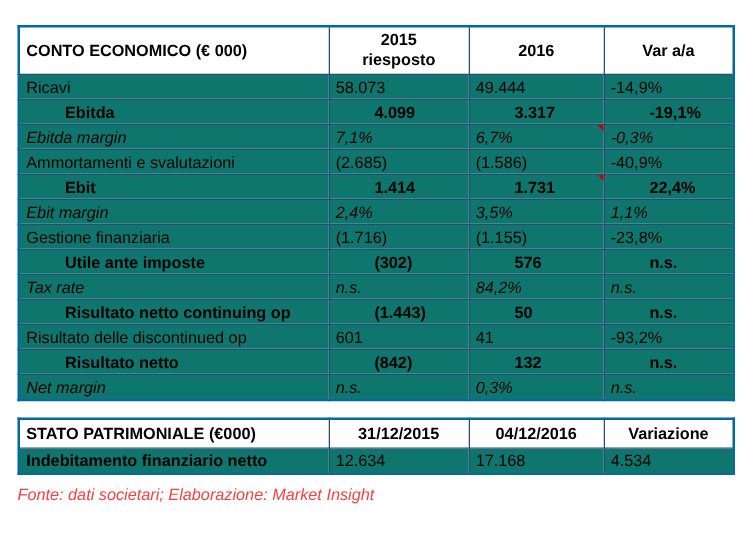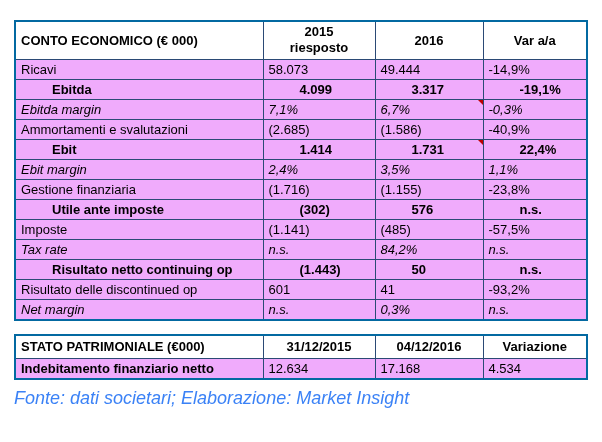--- a/index.html
+++ b/index.html
@@ -14,34 +14,34 @@
   th,td{border:1px solid #2b4a75;overflow:hidden;}
   th{
     background:#ffffff;font-weight:bold;text-align:center;
     vertical-align:middle;padding:2px 5px;
   }
   th.left{text-align:left;}
   th.twolines{white-space:pre-line;line-height:1.25;}
   #income th{height:32px;}
   #balance th{height:18px;}
   td{
-    background:#f0abfc;height:17px;padding:1px 5px;
+    background:#0f766e;height:17px;padding:1px 5px;
     vertical-align:middle;position:relative;
   }
   td.lbl{text-align:left;}
   td.val{text-align:left;}
   tr.bold td{font-weight:bold;padding-left:36px;}
   tr.italic td{font-style:italic;}
   #balance td.lbl{font-weight:bold;}
   td.flag::after{
     content:"";position:absolute;top:0;right:0;width:0;height:0;
     border-top:5px solid #c00000;border-left:5px solid transparent;
   }
   .footer{
-    margin-top:8px;font-style:italic;font-size:18px;color:#3b82f6;
+    margin-top:8px;font-style:italic;font-size:13px;color:#ef4444;
   }
   .gap{height:13px;}
 </style>
 </head>
 <body>
 
 <div class="wrap">
 
   <table class="block" id="income">
     <colgroup>
@@ -99,43 +99,43 @@
       <td class="val">(1.716)</td>
       <td class="val">(1.155)</td>
       <td class="val">-23,8%</td>
     </tr>
     <tr class="bold">
       <td class="lbl">Utile ante imposte</td>
       <td class="val">(302)</td>
       <td class="val">576</td>
       <td class="val">n.s.</td>
     </tr>
-    <tr>
-      <td class="lbl">Imposte</td>
-      <td class="val">(1.141)</td>
-      <td class="val">(485)</td>
-      <td class="val">-57,5%</td>
-    </tr>
     <tr class="italic">
       <td class="lbl">Tax rate</td>
       <td class="val">n.s.</td>
       <td class="val">84,2%</td>
       <td class="val">n.s.</td>
     </tr>
     <tr class="bold">
       <td class="lbl">Risultato netto continuing op</td>
       <td class="val">(1.443)</td>
       <td class="val">50</td>
       <td class="val">n.s.</td>
     </tr>
     <tr>
       <td class="lbl">Risultato delle discontinued op</td>
       <td class="val">601</td>
       <td class="val">41</td>
       <td class="val">-93,2%</td>
+    </tr>
+    <tr class="bold">
+      <td class="lbl">Risultato netto</td>
+      <td class="val">(842)</td>
+      <td class="val">132</td>
+      <td class="val">n.s.</td>
     </tr>
     <tr class="italic">
       <td class="lbl">Net margin</td>
       <td class="val">n.s.</td>
       <td class="val">0,3%</td>
       <td class="val">n.s.</td>
     </tr>
   </tbody>
     </table>
 

